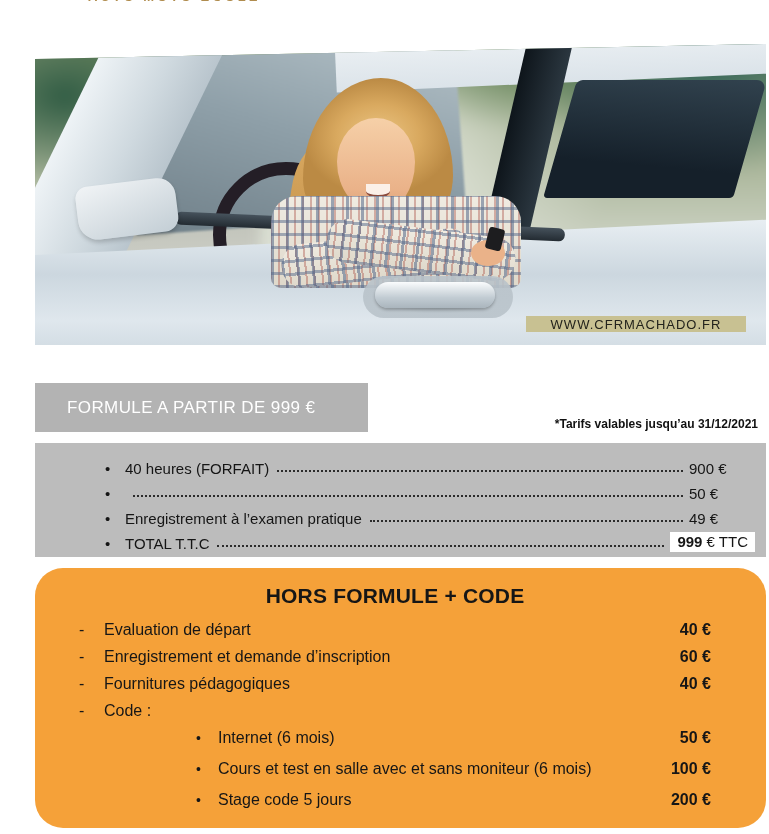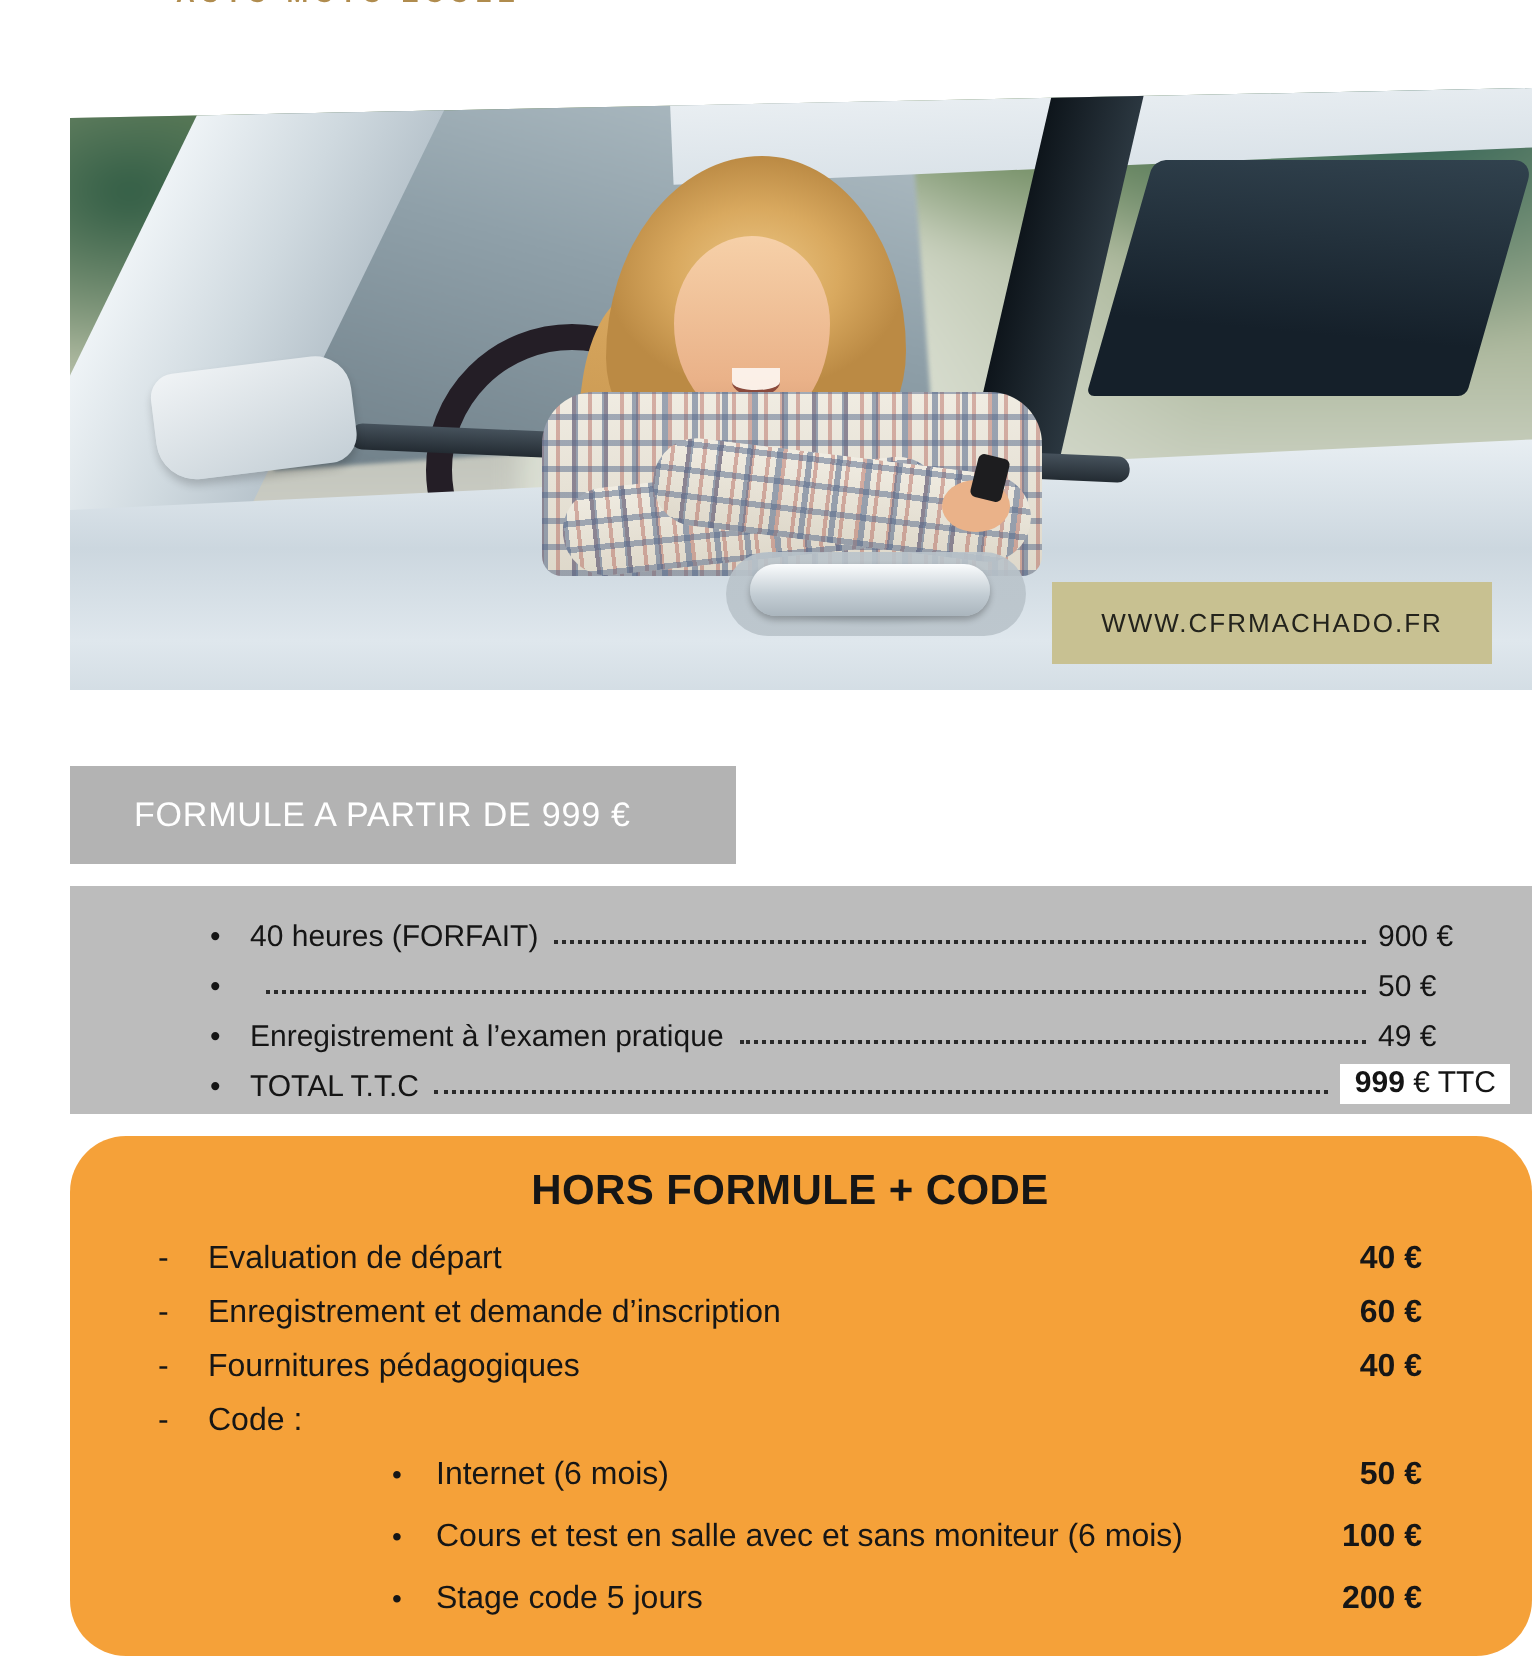--- a/index.html
+++ b/index.html
@@ -78,21 +78,21 @@
       repeating-linear-gradient(90deg, rgba(170,80,70,.4) 7px 9px, rgba(0,0,0,0) 9px 15px),
       linear-gradient(180deg,#f0ece2,#ded8ca);
   }
   .shirt{left:0;top:118px;width:250px;height:92px;border-radius:26px 26px 10px 10px;}
   .arm{width:190px;height:44px;border-radius:22px;}
   .arm-l{left:10px;top:158px;transform:rotate(-6deg);}
   .arm-r{left:55px;top:150px;transform:rotate(7deg);}
   .hand{left:200px;top:162px;width:34px;height:26px;border-radius:50%;background:#eab289;}
   .keys{left:216px;top:150px;width:16px;height:22px;border-radius:3px;transform:rotate(14deg);background:#1d1d1f;}
   .ph-caption{
-    right:20px;bottom:13px;width:220px;height:41px;background:rgba(199,191,142,.96);
+    right:20px;bottom:13px;width:220px;height:16px;background:rgba(199,191,142,.96);
     color:#23231c;display:flex;align-items:center;justify-content:center;
     font-size:13px;letter-spacing:1px;
   }
 
   
   .banner{
     position:absolute;left:35px;top:372px;width:333px;height:49px;background:#b3b3b3;
     display:flex;align-items:center;padding-left:32px;box-sizing:border-box;margin-top:11px;
   }
   .banner span{color:#ffffff;font-size:17px;letter-spacing:.4px;}
@@ -160,20 +160,21 @@
     <div class="mirror"></div>
     <div class="handle-recess"></div>
     <div class="handle"></div>
     <div class="ph-caption">WWW.CFRMACHADO.FR</div>
   </div>
 
   <div class="banner">
     <span>FORMULE A PARTIR DE 999 €</span>
   </div>
 
+  <div class="tarifs">*Tarifs valables jusqu’au 31/12/2021</div>
 
   <div class="graybox">
     <div class="prow">
       <span class="bullet">•</span>
       <span class="plabel">40 heures (FORFAIT)</span>
       <span class="leader"></span>
       <span class="price">900 €</span>
     </div>
     <div class="prow">
       <span class="bullet">•</span>

